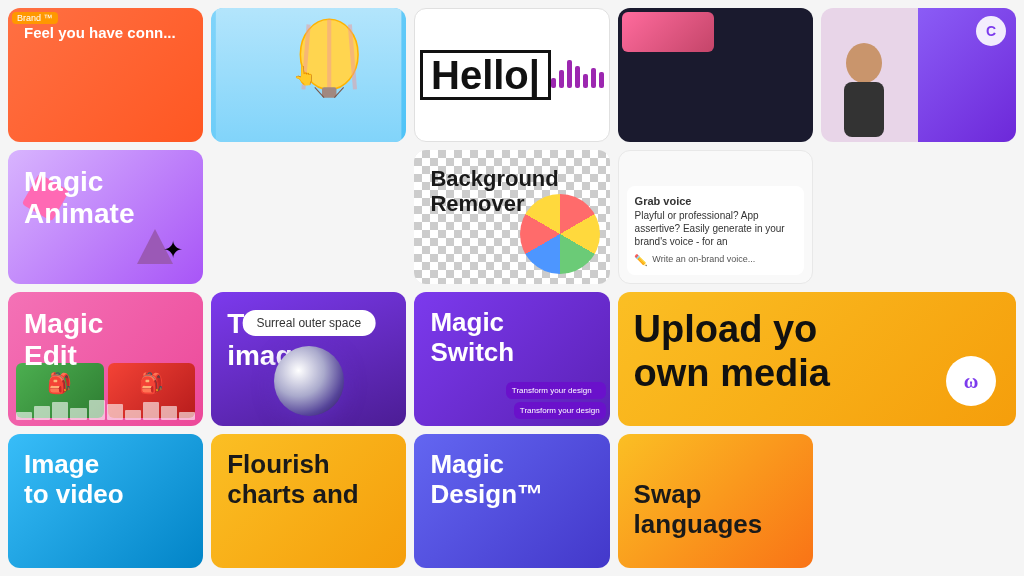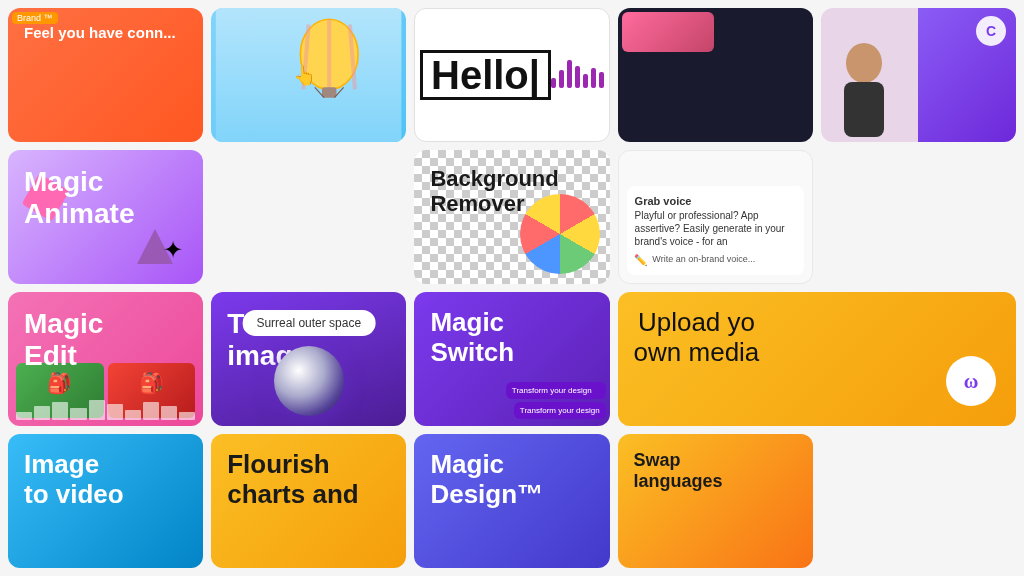--- a/index.html
+++ b/index.html
@@ -133,21 +133,21 @@
       background: linear-gradient(135deg, #6a11cb, #2575fc);
       grid-column: 3;
       grid-row: 4;
     }
     .card-16 .card-title { font-size: 26px; }
     .card-17 {
       background: linear-gradient(135deg, #f7971e, #ffd200);
       grid-column: 4;
       grid-row: 4;
     }
-    .card-17 .card-title { font-size: 18px; color: #222; }
+    .card-17 .card-title { font-size: 26px; color: #222; margin-top: 30px; }
     .hello-text {
       font-size: 40px;
       font-weight: 900;
       color: #111;
       border: 3px solid #111;
       padding: 2px 8px;
       display: inline-block;
       line-height: 1;
     }
     .aa-text {
@@ -464,21 +464,21 @@
 
   <div class="card card-12" style="background:linear-gradient(135deg,#7c3aed,#5b21b6);">
     <span class="card-title">Magic<br>Switch</span>
     <div class="transform-cards">
       <div class="transform-mini">Transform your design</div>
       <div class="transform-mini" style="margin-left:8px;">Transform your design</div>
     </div>
   </div>
 
   <div class="card card-13" style="background:linear-gradient(135deg,#fbbf24,#f59e0b); grid-column:4/6; grid-row:3;">
-    <span class="card-title" style="font-size:26px; color:#111; font-weight:400;text-align:center;">Upload yo<br>own media</span>
+    <span class="card-title" style="font-size:38px; color:#111; font-weight:700;">Upload yo<br>own media</span>
     <div class="upload-logo" style="font-family:serif;">
       <svg width="44" height="44" viewBox="0 0 44 44">
         <circle cx="22" cy="22" r="22" fill="white"></circle>
         <text x="50%" y="55%" dominant-baseline="middle" text-anchor="middle" font-size="20" font-weight="900" fill="#7c3aed">ω</text>
       </svg>
     </div>
   </div>
 
   <div class="card card-14" style="background:linear-gradient(135deg,#38bdf8,#0284c7);">
     <span class="card-title">Image<br>to video</span>

